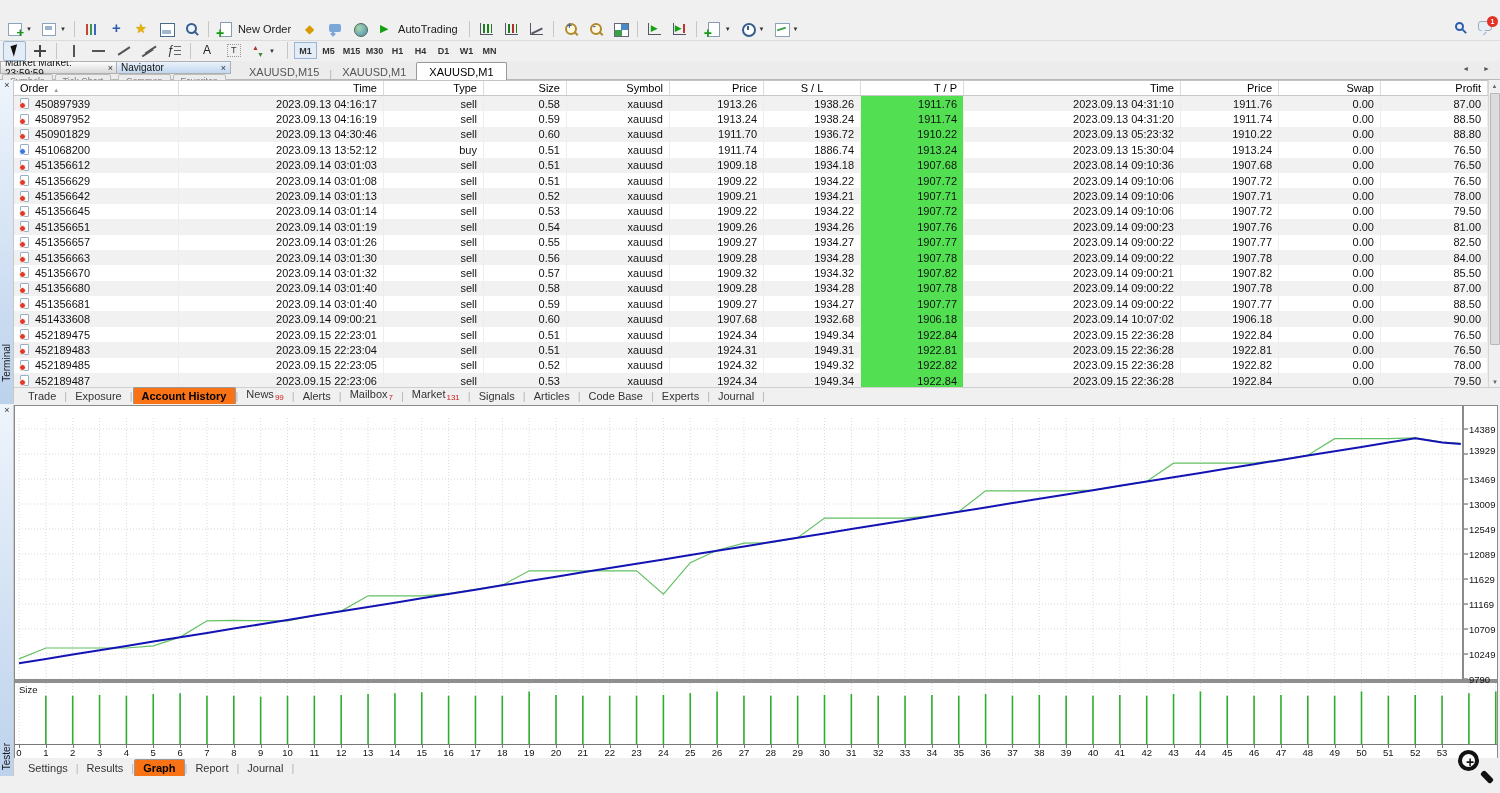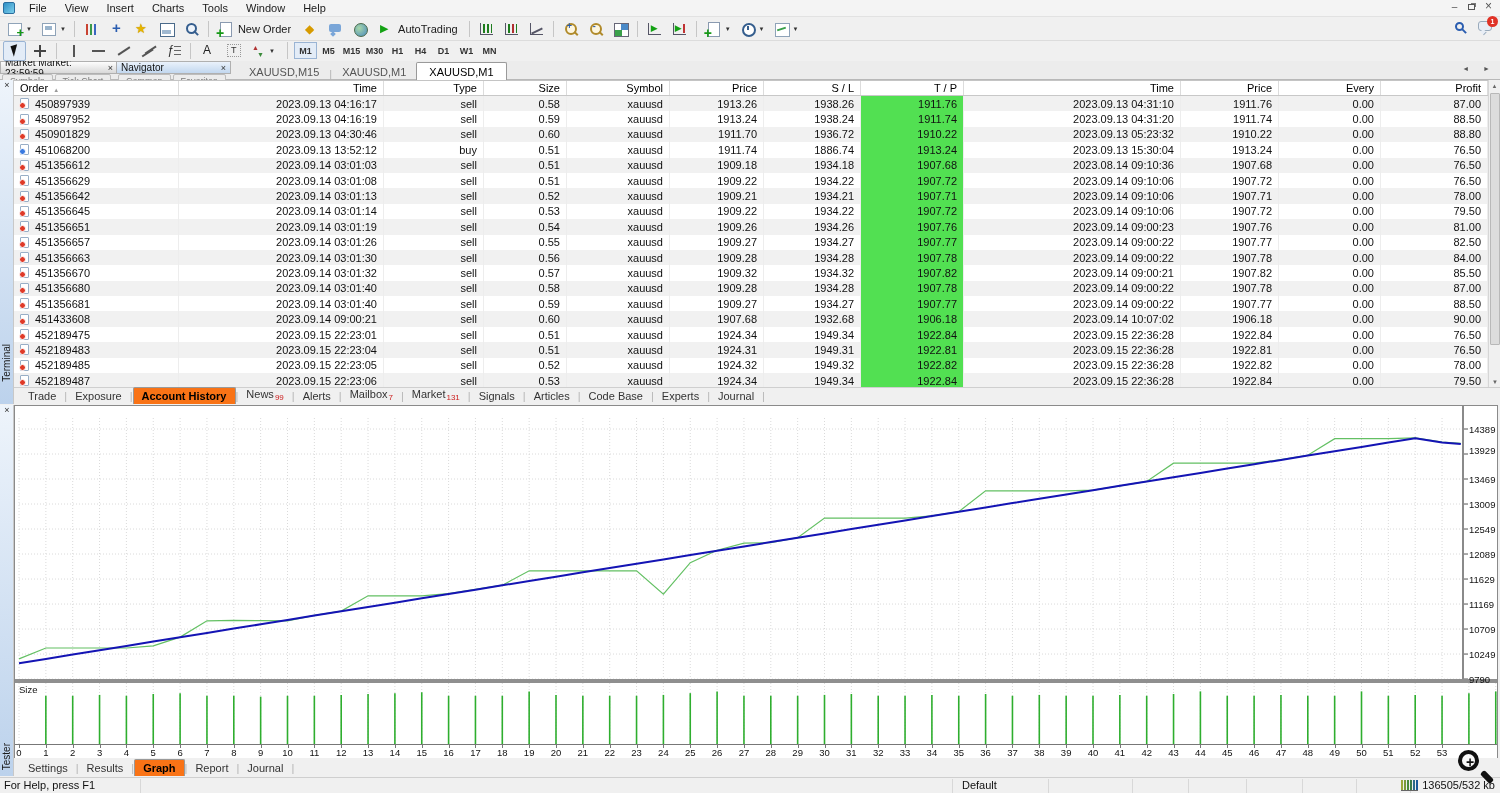--- a/index.html
+++ b/index.html
@@ -162,29 +162,20 @@
   .zoomcursor{position:absolute;left:1456px;top:748px;width:38px;height:38px;z-index:9;}
   .zc-circle{position:absolute;left:2px;top:2px;width:21px;height:21px;border:4px solid #111;border-radius:50%;background:rgba(250,250,250,.85);}
   .zc-plus{position:absolute;left:10px;top:6px;font-size:14px;font-weight:bold;color:#111;}
   .zc-handle{position:absolute;right:4px;bottom:2px;width:6px;height:14px;background:#111;border-radius:2px;transform:rotate(-45deg);}
 </style>
 </head>
 <body>
 
 <div class="win">
 
-  <div class="menubar">
-    <span class="appicon"></span>
-    <span id="menu-items"><span class="menu-item">File</span><span class="menu-item">View</span><span class="menu-item">Insert</span><span class="menu-item">Charts</span><span class="menu-item">Tools</span><span class="menu-item">Window</span><span class="menu-item">Help</span></span>
-    <div class="wincontrols">
-      <span class="wc wc-min"></span>
-      <span class="wc wc-restore"><i></i></span>
-      <span class="wc wc-close"></span>
-    </div>
-  </div>
 
   <div class="tb tb1" id="tb1">
       <span class="tbtn">
         <span class="ic ic-new-chart-icon"><i></i><b></b></span>
         <span class="drop">▼</span>
       </span>
       <span class="tbtn">
         <span class="ic ic-profiles-icon"><i></i><b></b></span>
         <span class="drop">▼</span>
       </span>
@@ -372,34 +363,34 @@
       </span>
       <span class="hcell r" style="width: 83px;">
         <span>Size</span>
       </span>
       <span class="hcell r" style="width: 103px;">
         <span>Symbol</span>
       </span>
       <span class="hcell r" style="width: 94px;">
         <span>Price</span>
       </span>
-      <span class="hcell r" style="width: 97px;">
+      <span class="hcell r" style="width: 97px; justify-content: center;">
         <span>S / L</span>
       </span>
       <span class="hcell r" style="width: 103px;">
         <span>T / P</span>
       </span>
       <span class="hcell r" style="width: 217px;">
         <span>Time</span>
       </span>
       <span class="hcell r" style="width: 98px;">
         <span>Price</span>
       </span>
       <span class="hcell r" style="width: 102px;">
-        <span>Every</span>
+        <span>Swap</span>
       </span>
       <span class="hcell r" style="width: 107px;">
         <span>Profit</span>
       </span>
     </div>
   <div class="rows" id="trows">
       <div class="trow odd">
         <span class="tcell" style="width: 165px;">
           <span class="docic"></span>
           <span>450897939</span>
@@ -1451,36 +1442,19 @@
       <span class="ttab"><span>Results</span></span>
       <span class="tpipe">|</span>
       <span class="ttab active"><span>Graph</span></span>
       <span class="tpipe">|</span>
       <span class="ttab"><span>Report</span></span>
       <span class="tpipe">|</span>
       <span class="ttab"><span>Journal</span></span>
       <span class="tpipe">|</span>
     </div>
 
-  <div class="statusbar">
-    <span class="scell" style="left:4px;">For Help, press F1</span>
-    <span class="sdiv" style="left:140px;"></span>
-    <span class="sdiv" style="left:952px;"></span>
-    <span class="scell" style="left:962px;">Default</span>
-    <span class="sdiv" style="left:1048px;"></span>
-    <span class="sdiv" style="left:1132px;"></span>
-    <span class="sdiv" style="left:1188px;"></span>
-    <span class="sdiv" style="left:1246px;"></span>
-    <span class="sdiv" style="left:1302px;"></span>
-    <span class="sdiv" style="left:1356px;"></span>
-    <span class="sdiv" style="left:1410px;"></span>
-    <span class="memwrap">
-      <span class="memicon"></span>
-      <span>136505/532 kb</span>
-    </span>
-  </div>
 
   <div class="zoomcursor">
     <span class="zc-circle"></span>
       <span class="zc-plus">+</span>
       <span class="zc-handle"></span>
   </div>
 </div>
 
 </body></html>

